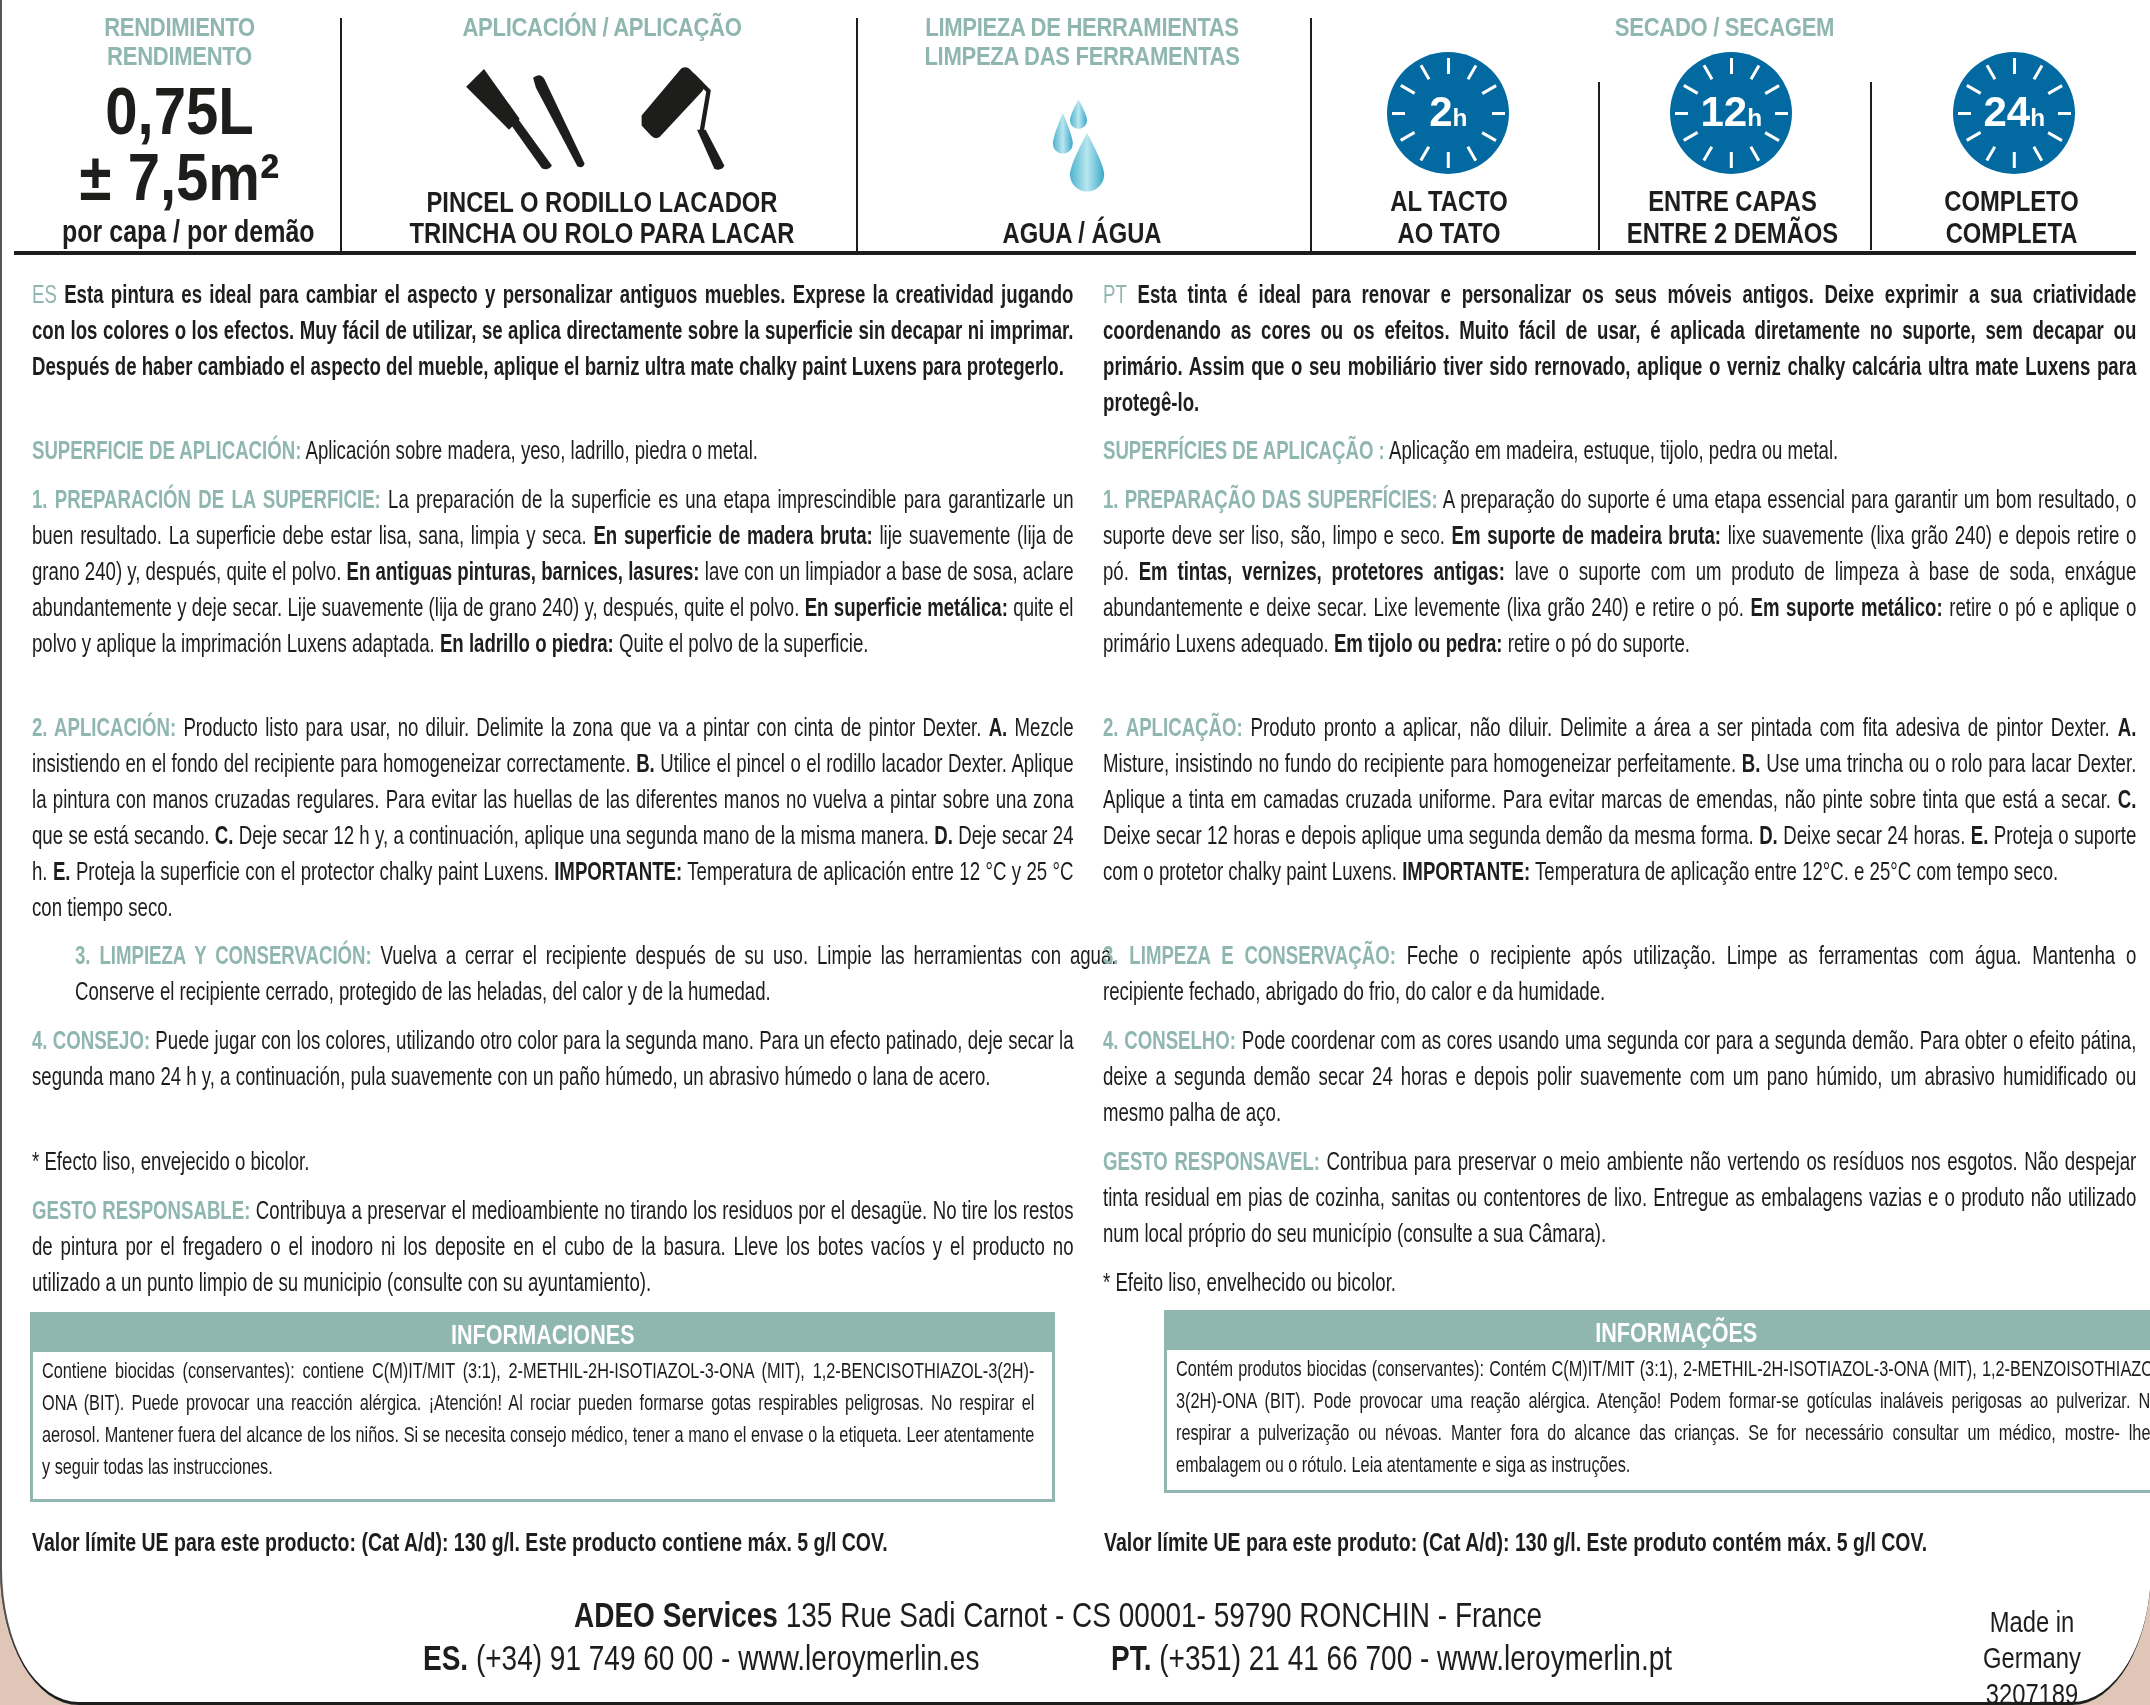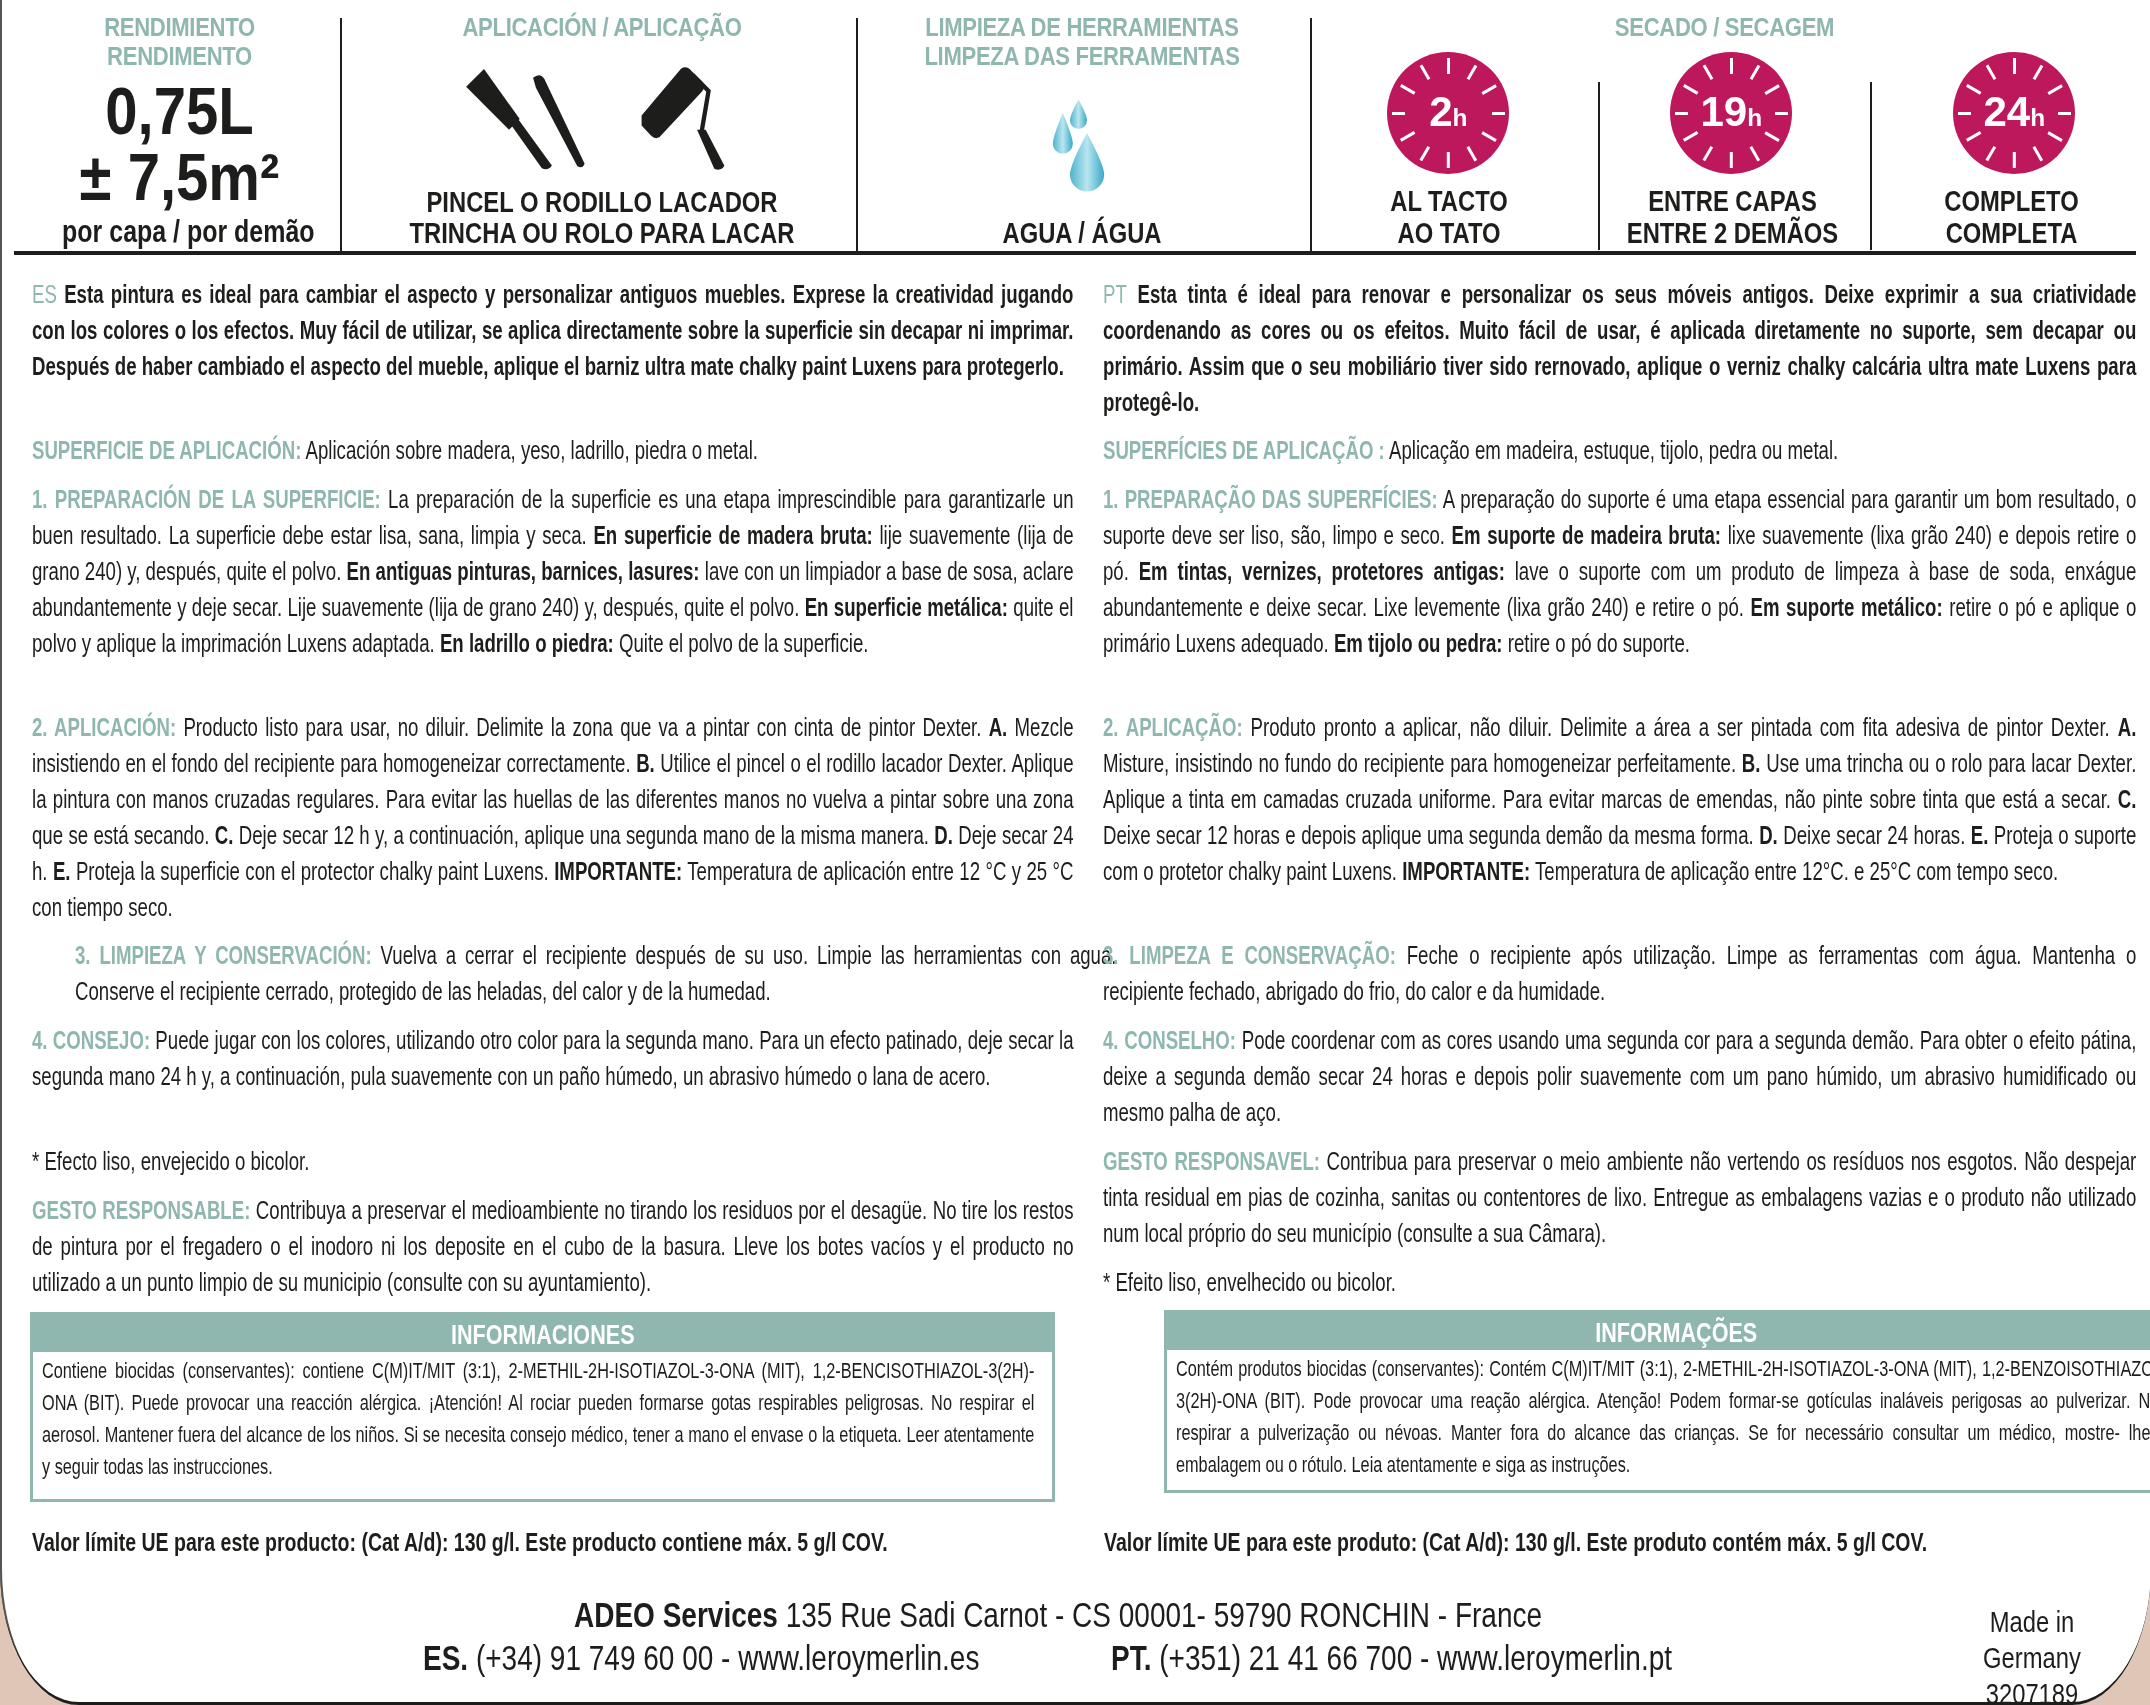--- a/index.html
+++ b/index.html
@@ -43,21 +43,21 @@
     transform:scaleX(0.82); transform-origin:center top; white-space:nowrap;
   }
   .big-num {
     font-weight:bold; font-size:66px; line-height:66px; transform:scaleX(0.88);
     transform-origin:center top; white-space:nowrap;
   }
   .per-coat { font-weight:bold; font-size:32px; transform:scaleX(0.78); transform-origin:center top; white-space:nowrap; }
 
   .clock {
     position:absolute; width:122px; height:122px; border-radius:50%;
-    background:#be185d;
+    background:#0369a1;
   }
   .clock .tick {
     position:absolute; left:60px; top:5.7px; width:2.9px; height:16px; background:#fff;
     transform-origin:1.4px 55px;
   }
   .clock .num {
     position:absolute; left:0; right:0; top:37px; text-align:center;
     color:#fff; font-weight:bold; font-size:42px; line-height:46px;
   }
   .clock .num small { font-size:24.4px; }
@@ -185,21 +185,21 @@
       <div class="tick" style="transform:rotate(60deg)"></div>
       <div class="tick" style="transform:rotate(120deg)"></div>
       <div class="tick" style="transform:rotate(150deg)"></div>
       <div class="tick" style="transform:rotate(180deg)"></div>
       <div class="tick" style="transform:rotate(210deg)"></div>
       <div class="tick" style="transform:rotate(240deg)"></div>
       <div class="tick" style="transform:rotate(300deg)"></div>
       <div class="tick" style="transform:rotate(330deg)"></div>
       <div class="dash" style="left:4.3px;"></div>
       <div class="dash" style="right:4.3px;"></div>
-      <div class="num"><span>19</span><small>h</small></div>
+      <div class="num"><span>12</span><small>h</small></div>
     </div>
     <div class="sub" style="position:absolute;left:287px;width:265px;top:185px;">ENTRE CAPAS</div>
     <div class="sub" style="position:absolute;left:287px;width:265px;top:217px;">ENTRE 2 DEMÃOS</div>
     <div class="vsep" style="left:557px;top:82px;height:168px;"></div>
 
     <div class="clock" style="left:640px;top:52px;">
       <div class="tick" style="transform:rotate(0deg)"></div>
       <div class="tick" style="transform:rotate(30deg)"></div>
       <div class="tick" style="transform:rotate(60deg)"></div>
       <div class="tick" style="transform:rotate(120deg)"></div>

